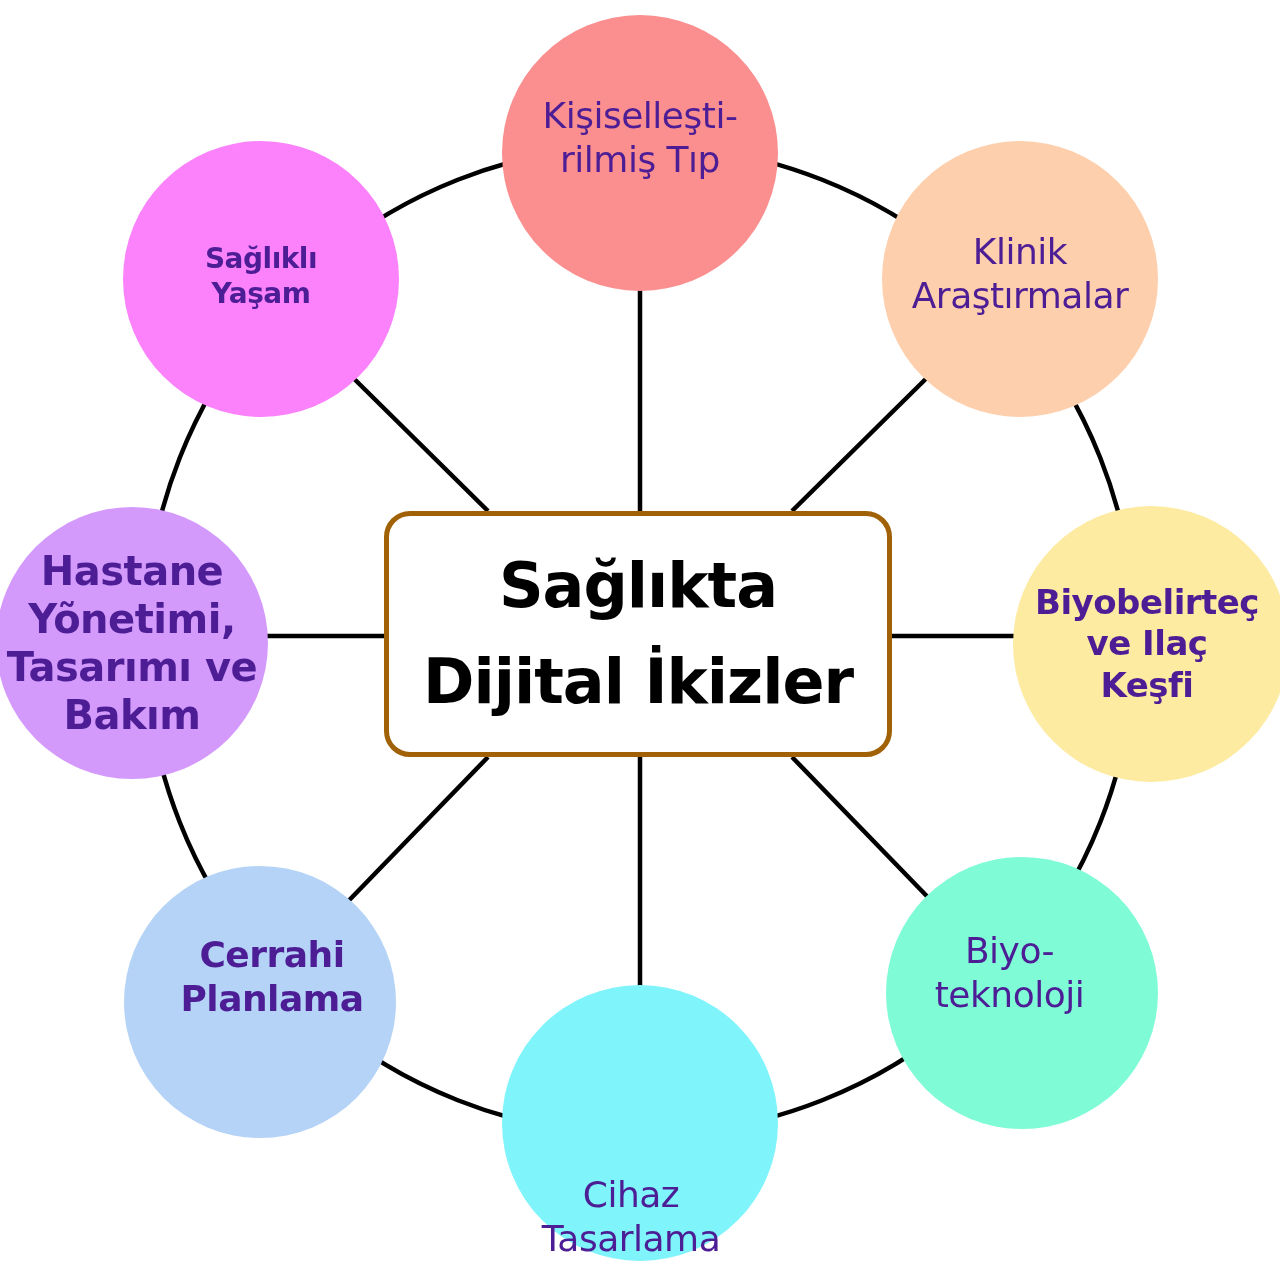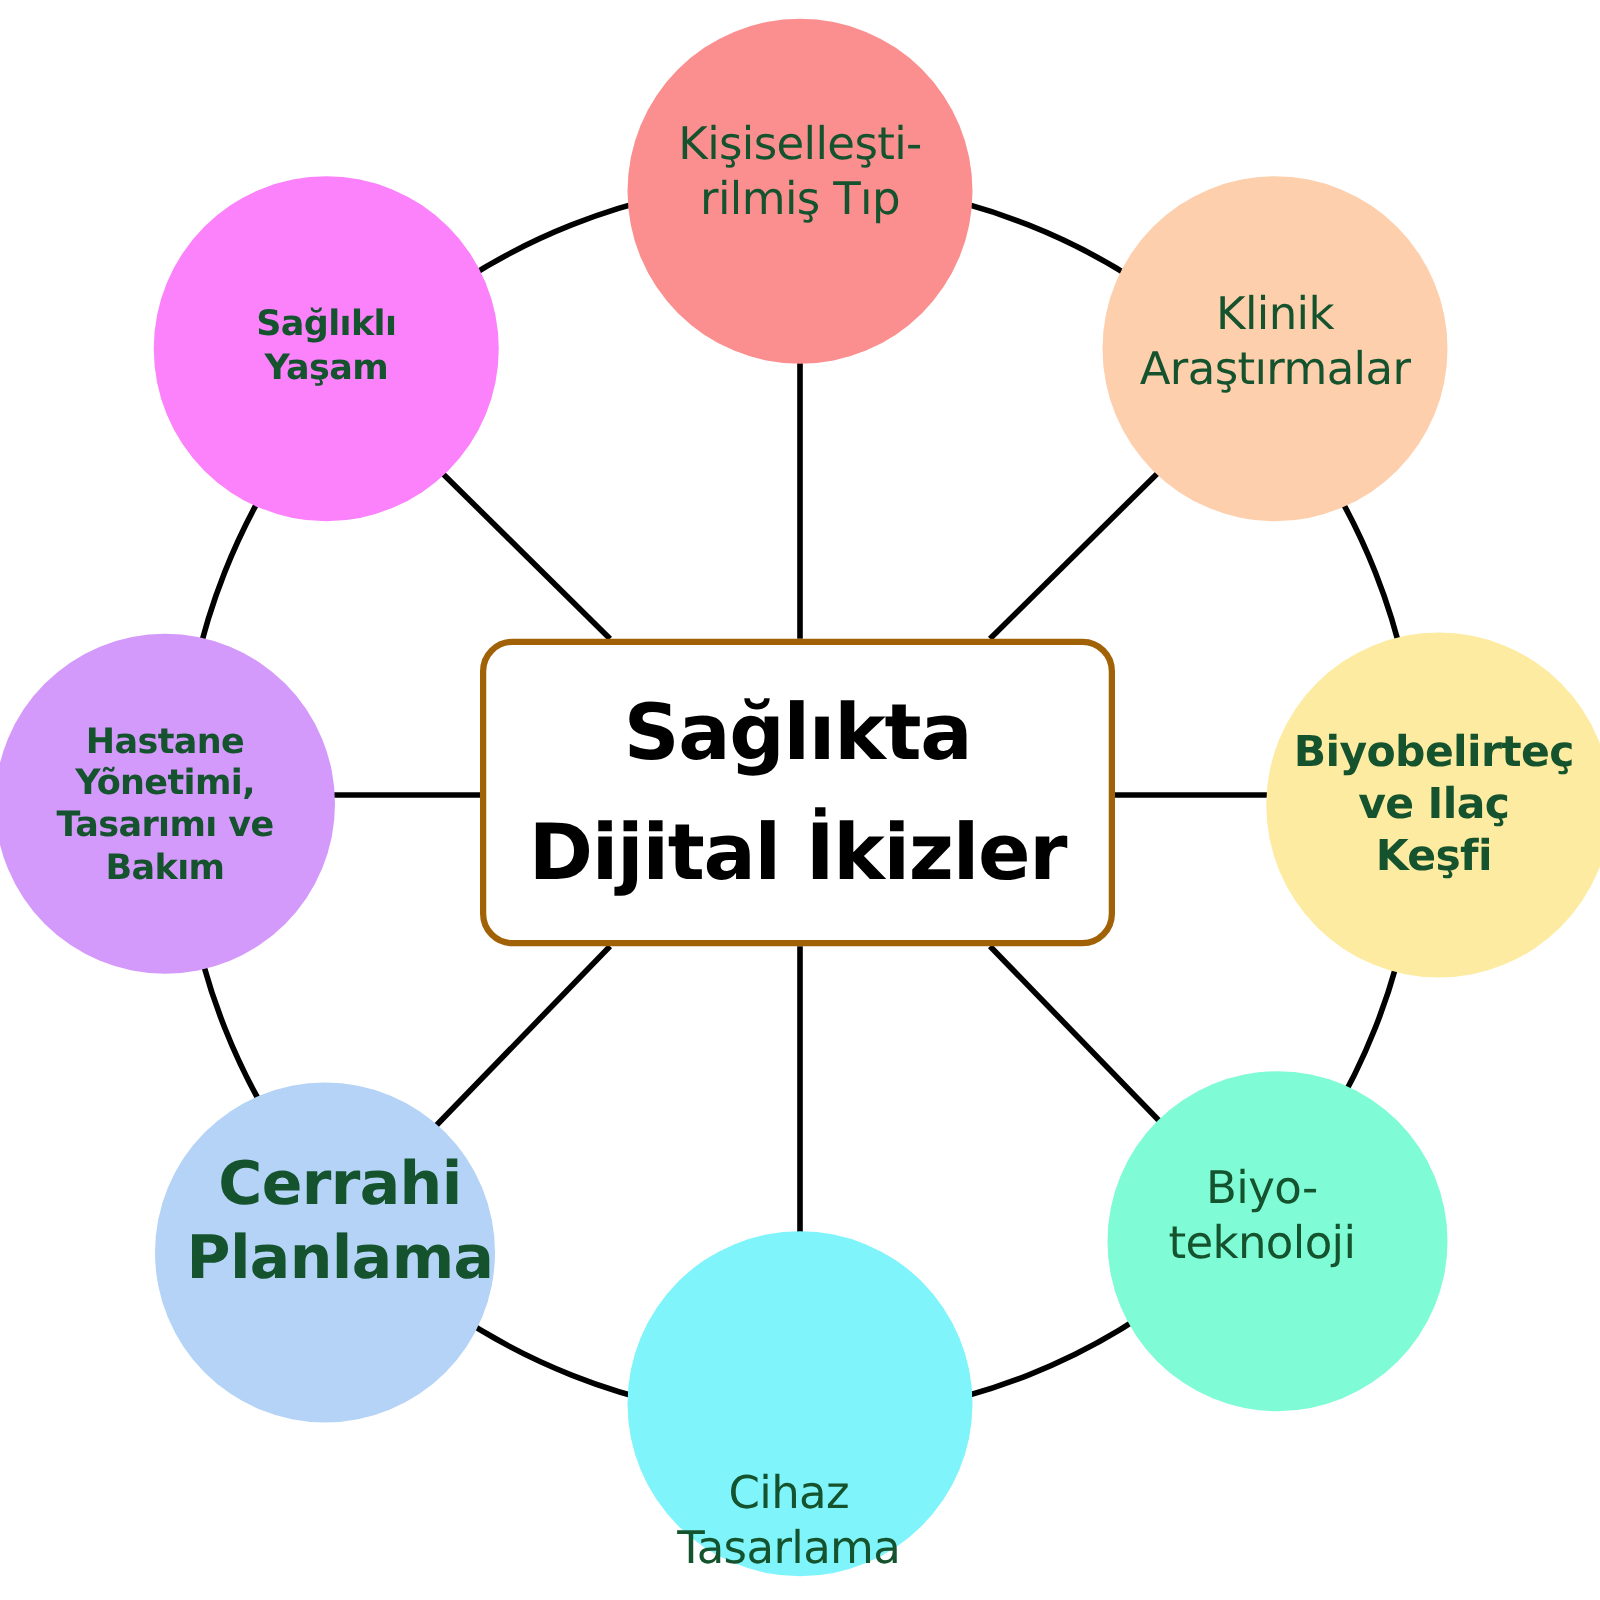--- a/index.html
+++ b/index.html
@@ -2,21 +2,21 @@
 <html><head>
   <meta charset="utf-8">
   <style>
     html, body { margin: 0; padding: 0; background: #ffffff; }
     body { width: 1280px; height: 1280px; position: relative; overflow: hidden;
            font-family: "DejaVu Sans", "Liberation Sans", sans-serif; }
     #diagram-svg { position: absolute; left: 0; top: 0; }
     .node {
       position: absolute; border-radius: 50%;
       display: flex; align-items: center; justify-content: center;
-      text-align: center; color: #14532d;
+      text-align: center; color: #4c1d95;
     }
     .node-text { line-height: 1.22; white-space: pre-line; }
     .regular { font-weight: normal; font-size: 36px; letter-spacing: -0.5px; }
     .bold { font-weight: bold; font-size: 33px; letter-spacing: -0.5px; }
     .center-box {
       position: absolute; left: 384px; top: 511px; width: 508px; height: 246px;
       border: 5px solid #a16207; border-radius: 26px; background: #ffffff;
       box-sizing: border-box;
       display: flex; align-items: center; justify-content: center; text-align: center;
     }
@@ -62,26 +62,26 @@
   <span class="node-text regular" style="margin-top:-40px; margin-left:-25px;">Biyo-
 teknoloji</span>
 </div>
 
 <div class="node" style="left: 502px; top: 985px; width: 276px; height: 276px; background: rgb(127, 244, 251); align-items: flex-end;">
   <span class="node-text regular" style="margin-top:-40px; margin-left:-18px;">Cihaz
 Tasarlama</span>
 </div>
 
 <div class="node" style="left: 124px; top: 866px; width: 272px; height: 272px; background: rgb(180, 211, 246);">
-  <span class="node-text bold" style="margin-top:-50px; font-size:48px;margin-left:24px;">Cerrahi
+  <span class="node-text bold" style="margin-top:-50px; font-size:36px;margin-left:24px;">Cerrahi
 Planlama</span>
 </div>
 
 <div class="node" style="left: -4px; top: 507px; width: 272px; height: 272px; background: rgb(212, 154, 251);">
-  <span class="node-text bold" style="font-size:28px; line-height:1.2;">Hastane
+  <span class="node-text bold" style="font-size:40px; line-height:1.2;">Hastane
 Yõnetimi,
 Tasarımı ve
 Bakım</span>
 </div>
 
 <div class="node" style="left: 123px; top: 141px; width: 276px; height: 276px; background: rgb(251, 130, 251);">
   <span class="node-text bold" style="margin-top:-5px; font-size:28px;">Sağlıklı
 Yaşam</span>
 </div>
 

